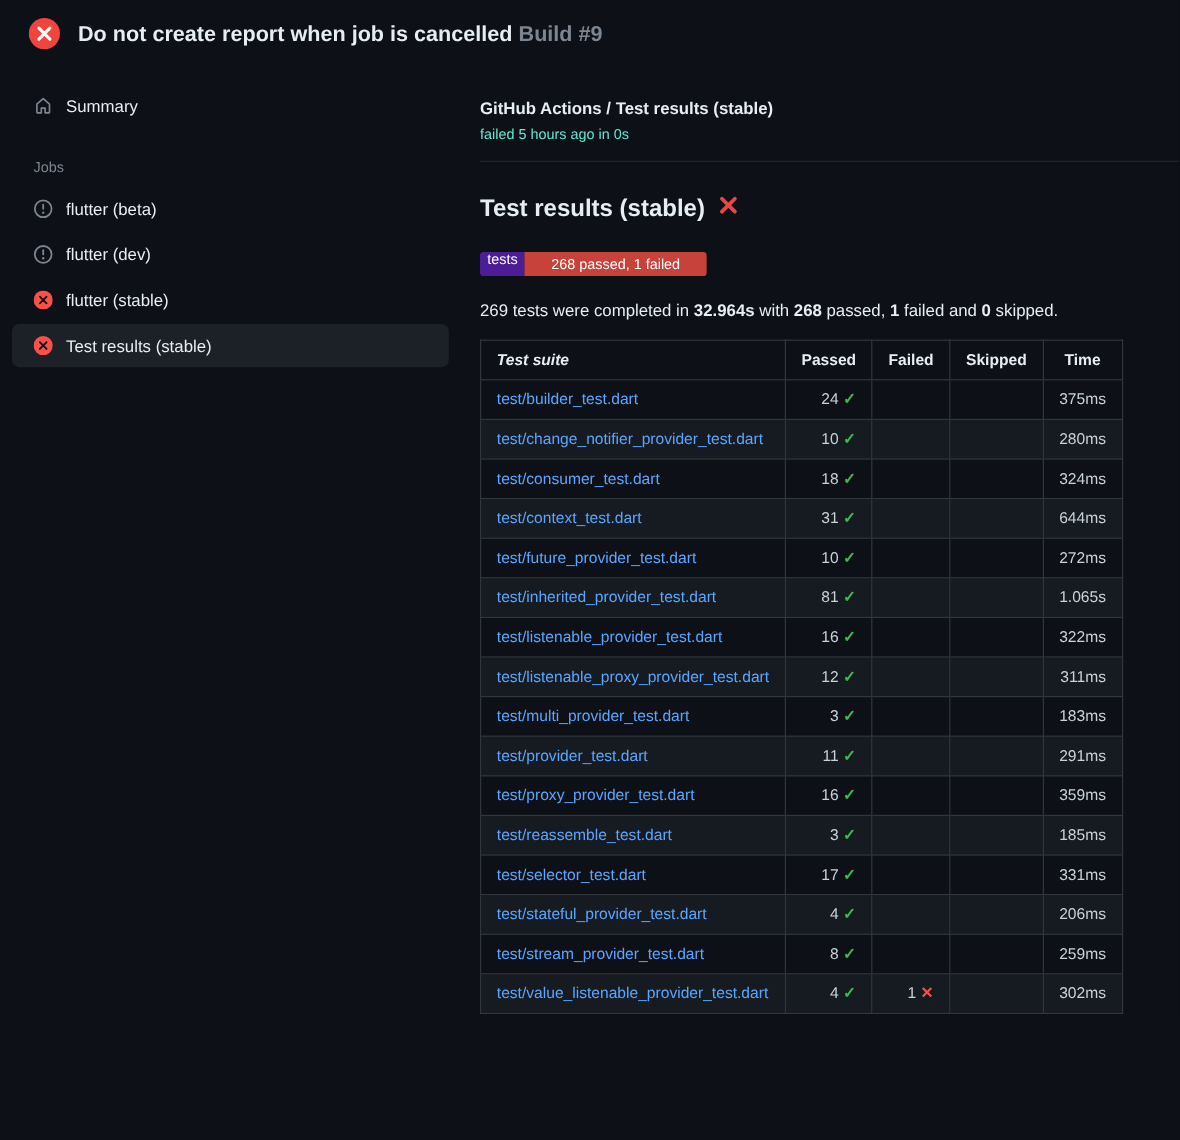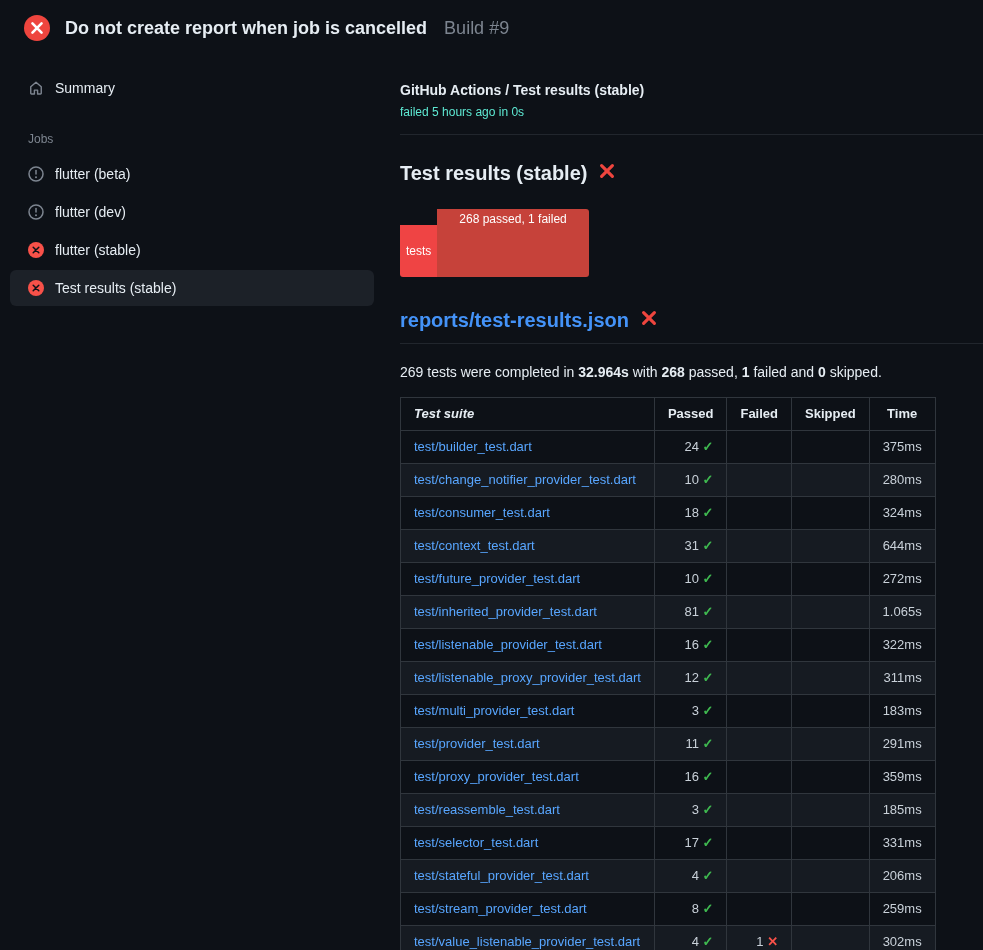--- a/index.html
+++ b/index.html
@@ -9,21 +9,21 @@
     background: #0d1117; color: #e6edf3;
     font-family: "Liberation Sans", sans-serif;
     font-size: 14px;
   }
   
   .top {
     display: flex; align-items: center; gap: 15px;
     padding: 15px 24px 13px 24px;
   }
   .top h1 { font-size: 18px; font-weight: 700; margin: 0; }
-  .build { color: #7d8590; font-weight: 400; margin-left: 12px; }
+  .build { color: #7d8590; font-weight: 700; }
   .icon-fail-lg svg { display: block; }
 
   
   .layout { display: flex; align-items: flex-start; }
   .sidebar { width: 384px; flex: none; padding-top: 14px; }
   .side-item {
     display: flex; align-items: center; gap: 11px;
     margin: 2px 10px; padding: 10px 18px;
     border-radius: 6px; font-size: 14px; color: #e6edf3; cursor: pointer;
   }
@@ -38,21 +38,21 @@
   .divider { border-bottom: 1px solid #21262d; margin-top: 15px; }
 
   .section-h {
     display: flex; align-items: center; gap: 11px;
     margin-top: 27px; font-size: 20px; font-weight: 700;
   }
   .badge {
     display: inline-flex; margin-top: 24px; font-size: 12px;
     border-radius: 3px; overflow: hidden; line-height: 1; font-weight: 400;
   }
-  .badge-left  { background: #ef4444; color: #ffffff; padding: 20px 6px; margin-top: 16px; }
+  .badge-left  { background: #4c1d95; color: #ffffff; padding: 0 6px; }
   .badge-right { background: #c6423a; color: #ffffff; padding: 4px 22px; }
 
   .report-h {
     display: flex; align-items: center; gap: 11px;
     margin-top: 32px; padding-bottom: 11px;
     border-bottom: 1px solid #21262d;
     font-size: 20px; font-weight: 700;
   }
   .report-h a { color: #4493f8; text-decoration: none; }
 
@@ -157,28 +157,20 @@
           <path d="M3.2 3.2l9.6 9.6M12.8 3.2l-9.6 9.6" stroke="#ee453e" stroke-width="2.8" stroke-linecap="round"></path>
         </svg>
       </span>
     </div>
 
     <span class="badge">
       <span class="badge-left">tests</span>
         <span class="badge-right">268 passed, 1 failed</span>
     </span>
 
-    <div class="report-h">
-      <a href="#">reports/test-results.json</a>
-      <span>
-        <svg width="18" height="18" viewBox="0 0 16 16">
-          <path d="M3.2 3.2l9.6 9.6M12.8 3.2l-9.6 9.6" stroke="#ee453e" stroke-width="2.8" stroke-linecap="round"></path>
-        </svg>
-      </span>
-    </div>
 
     <p class="summary"><span>269 tests were completed in </span><b>32.964s</b><span> with </span><b>268</b><span> passed, </span><b>1</b><span> failed and </span><b>0</b><span> skipped.</span></p>
 
     <table>
       <thead>
         <tr>
           <th class="col-suite">Test suite</th>
           <th class="col-passed">Passed</th>
           <th class="col-failed">Failed</th>
           <th class="col-skipped">Skipped</th>

